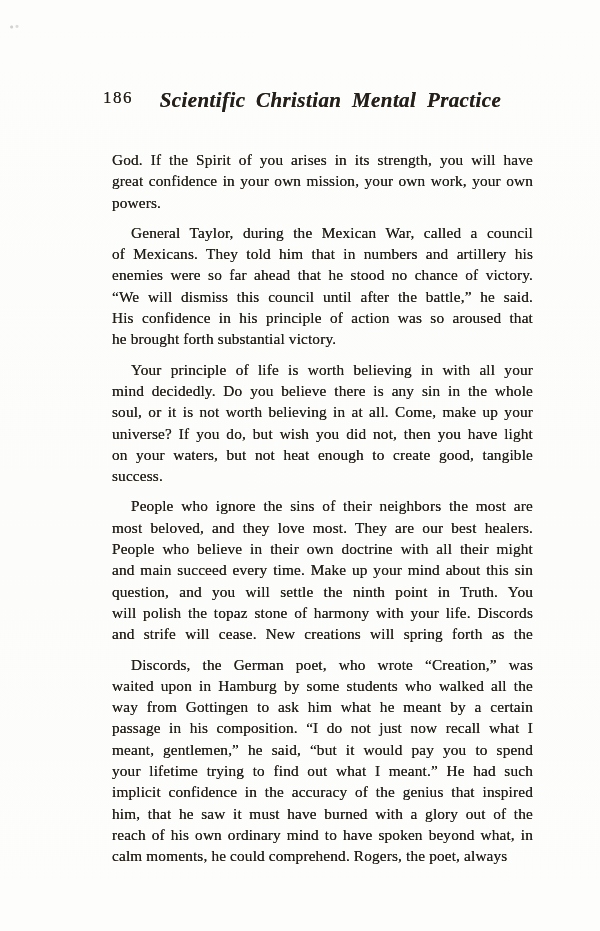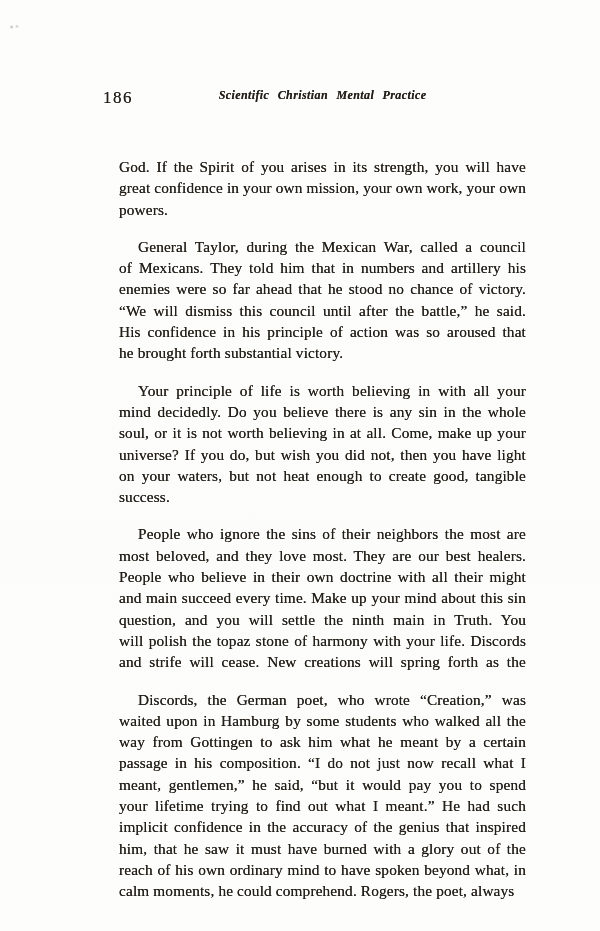--- a/index.html
+++ b/index.html
@@ -38,39 +38,39 @@
     position: absolute;
     left: 0;
     top: 0;
     font-size: 17px;
     letter-spacing: 1.5px;
     color: #241f19;
     text-shadow: 0 0 .3px rgba(30,26,20,.85);
   }
   .running-title {
     position: absolute;
-    left: 0;
+    left: 8px;
     top: 0;
     width: 100%;
     text-align: center;
     font-style: italic;
     font-weight: bold;
-    font-size: 12px;
+    font-size: 21px;
     word-spacing: 5px;
     letter-spacing: .4px;
     color: #241f19;
     text-shadow: 0 0 .25px rgba(30,26,20,.8);
   }
   .page-body {
     position: absolute;
     top: 140px;
     left: 103px;
     width: 439px;
   }
-  .paragraph { margin: 16px; padding: 0; }
+  .paragraph { margin: 9px; padding: 0; }
   .text-line {
     font-size: 15.3px;
     line-height: 21.3px;
     letter-spacing: .15px;
     text-align: justify;
     text-align-last: justify;
     color: #231f19;
     text-shadow: 0 0 .35px rgba(32,27,20,.9);
   }
   .text-line.para-last {
@@ -109,21 +109,21 @@
         <div class="text-line">soul, or it is not worth believing in at all. Come, make up your</div>
         <div class="text-line">universe? If you do, but wish you did not, then you have light</div>
         <div class="text-line">on your waters, but not heat enough to create good, tangible</div>
         <div class="text-line para-last">success.</div>
       </div>
       <div class="paragraph">
         <div class="text-line indent">People who ignore the sins of their neighbors the most are</div>
         <div class="text-line">most beloved, and they love most. They are our best healers.</div>
         <div class="text-line">People who believe in their own doctrine with all their might</div>
         <div class="text-line">and main succeed every time. Make up your mind about this sin</div>
-        <div class="text-line">question, and you will settle the ninth main in Truth. You</div>
+        <div class="text-line">question, and you will settle the ninth point in Truth. You</div>
         <div class="text-line">will polish the topaz stone of harmony with your life. Discords</div>
         <div class="text-line">and strife will cease. New creations will spring forth as the</div>
       </div>
       <div class="paragraph">
         <div class="text-line indent">Discords, the German poet, who wrote “Creation,” was</div>
         <div class="text-line">waited upon in Hamburg by some students who walked all the</div>
         <div class="text-line">way from Gottingen to ask him what he meant by a certain</div>
         <div class="text-line">passage in his composition. “I do not just now recall what I</div>
         <div class="text-line">meant, gentlemen,” he said, “but it would pay you to spend</div>
         <div class="text-line">your lifetime trying to find out what I meant.” He had such</div>

